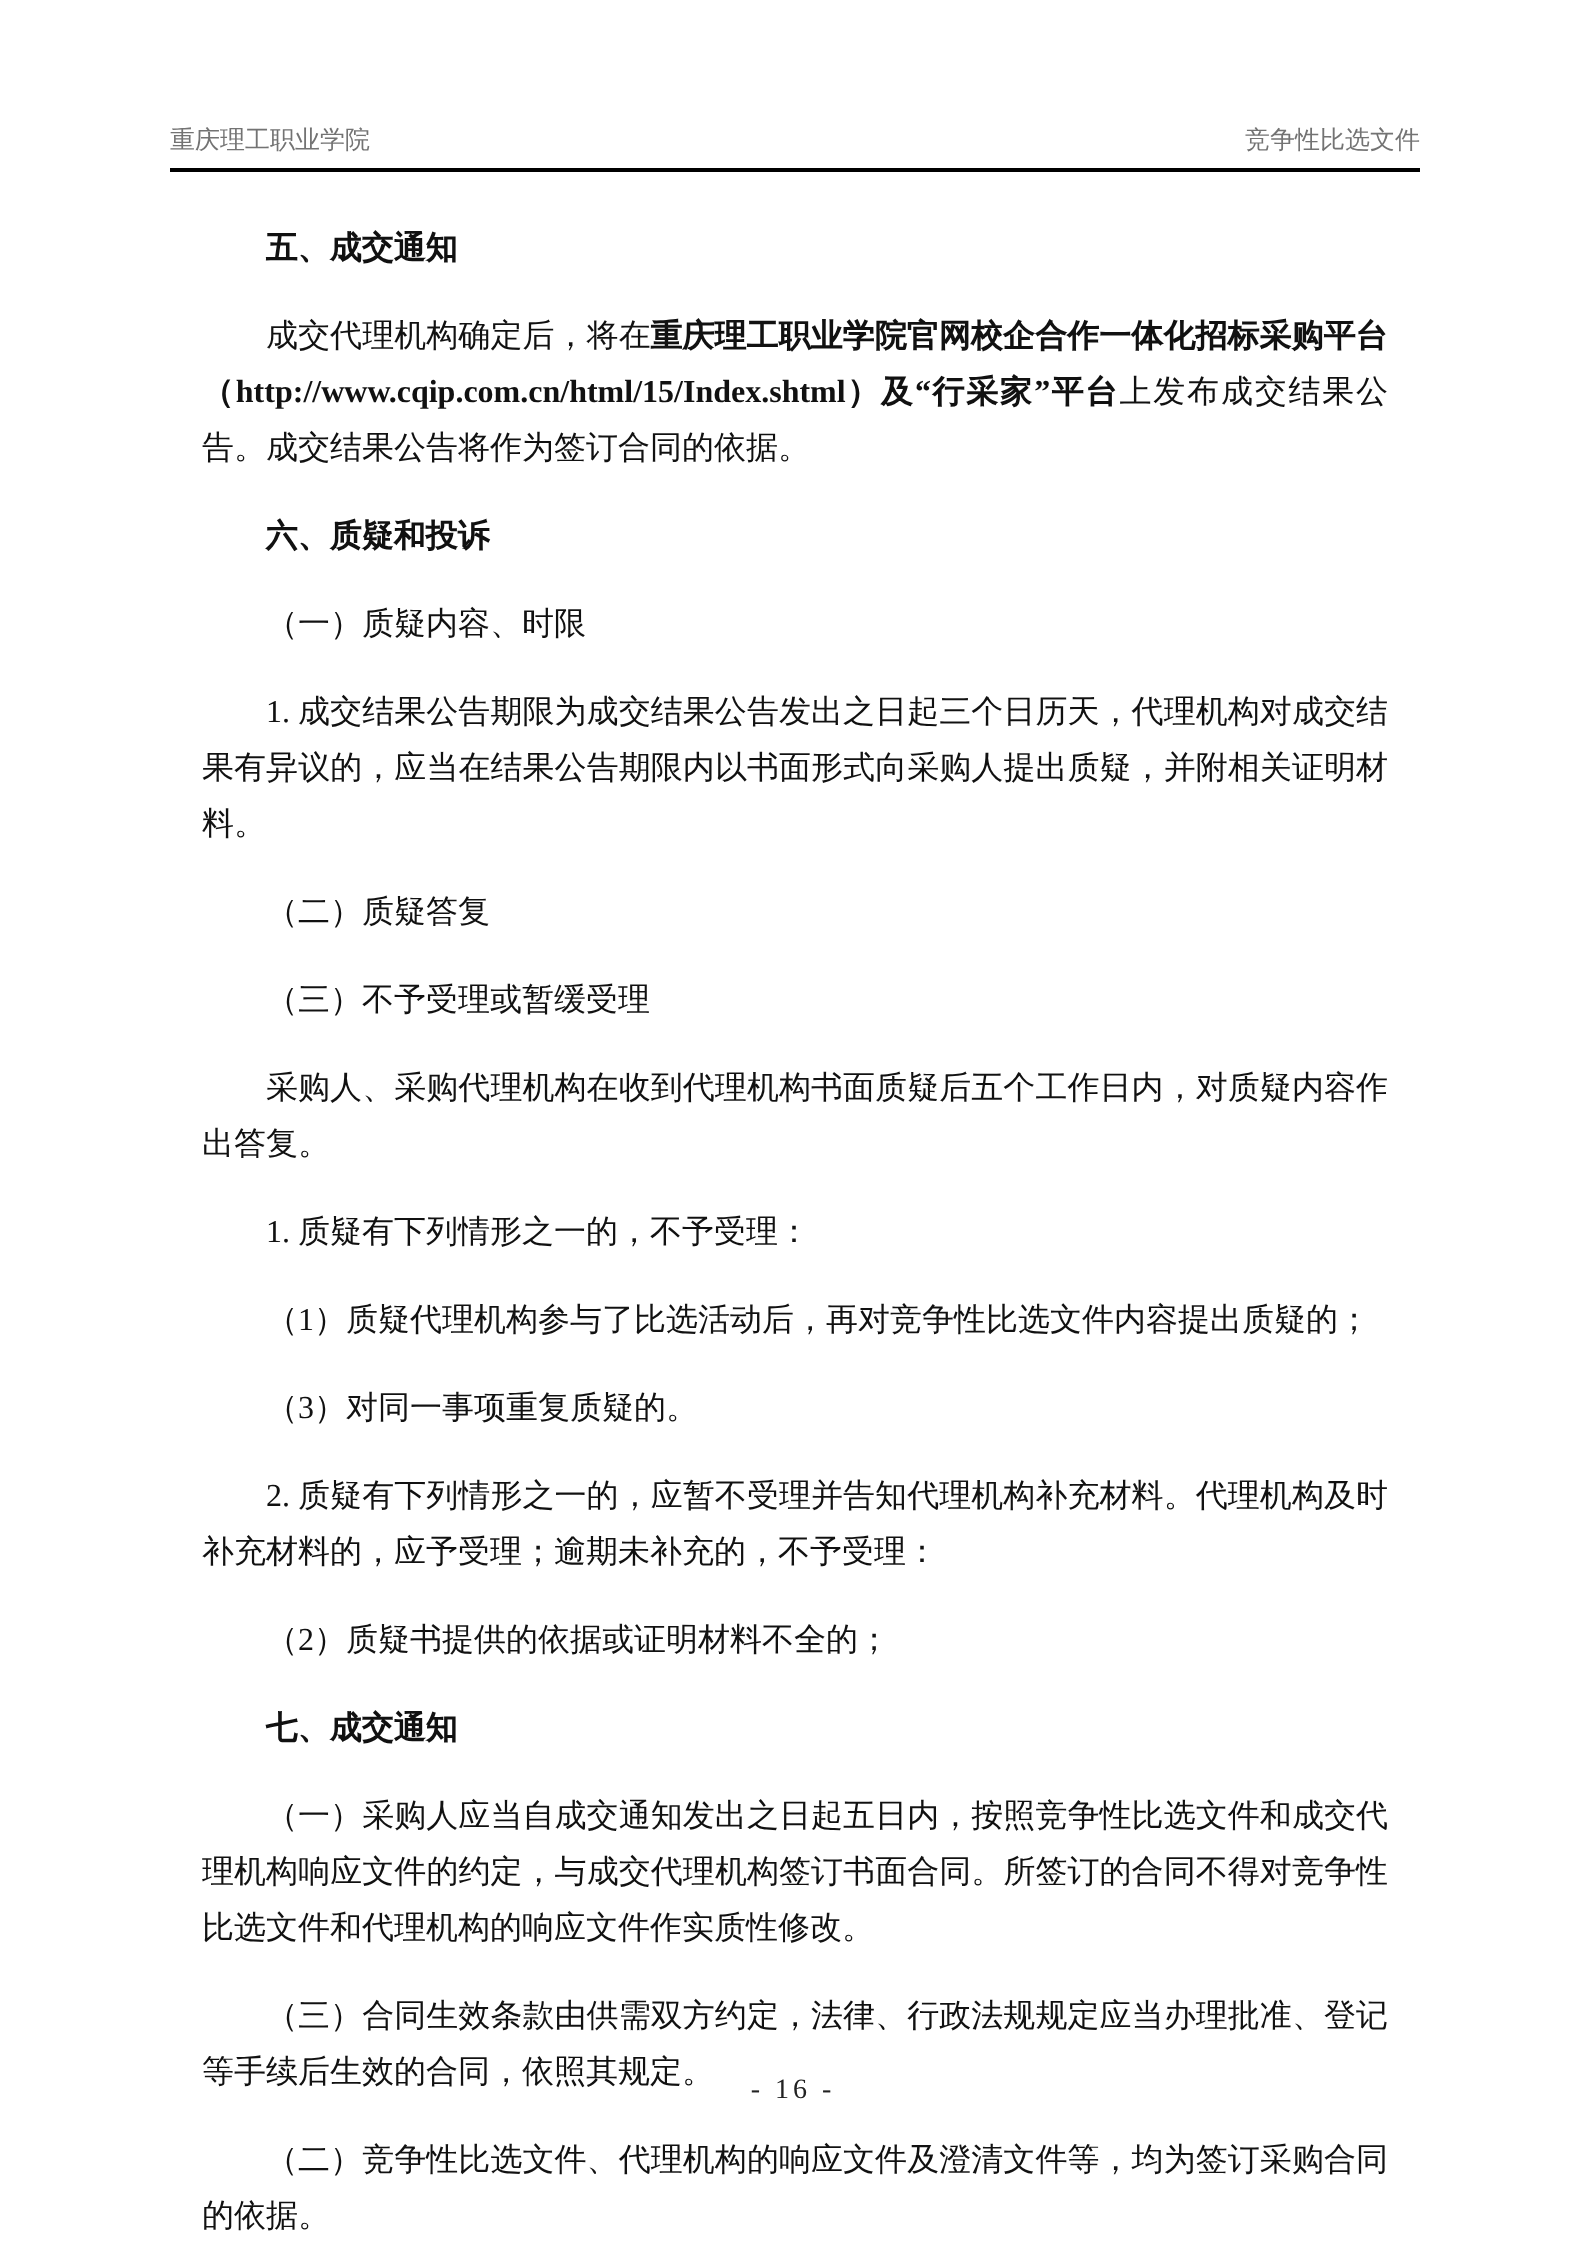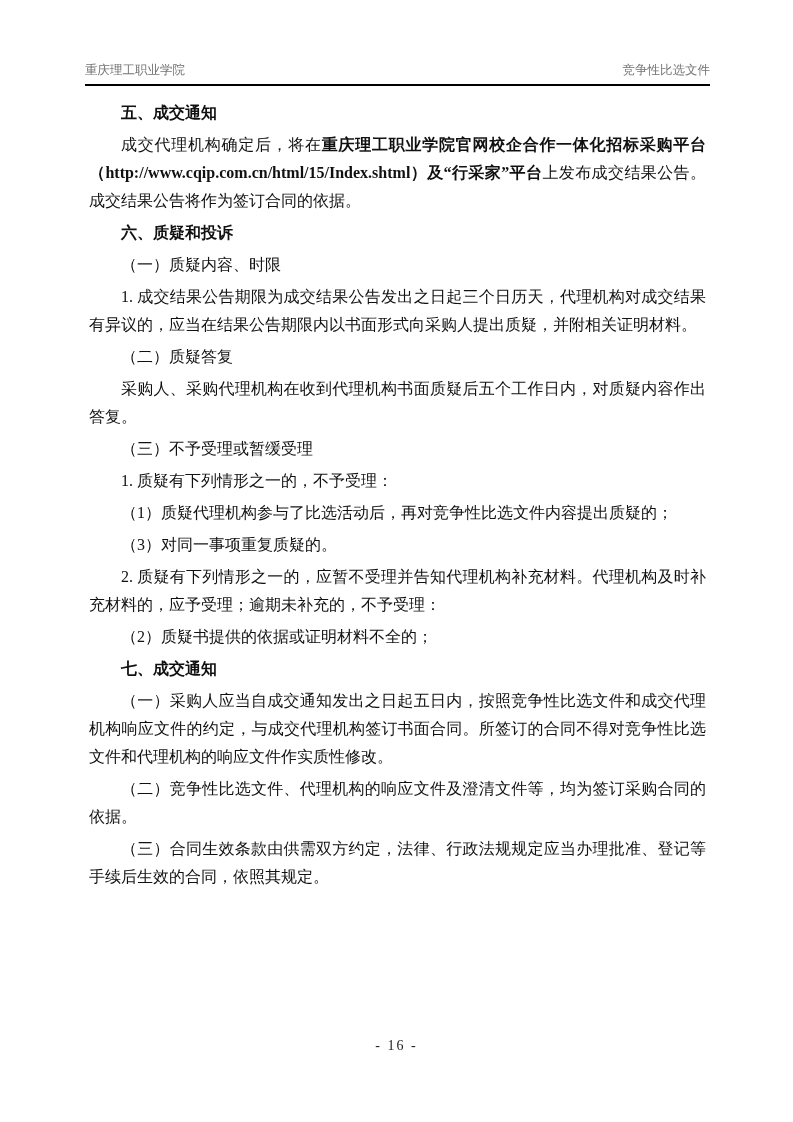--- a/index.html
+++ b/index.html
@@ -39,21 +39,21 @@
     position: absolute;
     left: 85px;
     width: 625px;
     top: 95px;
     font-size: 16px;
     line-height: 28px;
     text-align: justify;
     color: #111111;
   }
   .doc-body p {
-    margin: 4px;
+    margin: 16px;
     padding: 0;
     text-indent: 2em;
   }
   .heading {
     font-weight: bold;
     font-family: "Liberation Serif", "DejaVu Serif", serif;
   }
   .bold-run {
     font-weight: bold;
   }
@@ -85,31 +85,31 @@
 
     <p class="heading">五、成交通知</p>
 
     <p><span>成交代理机构确定后，将在</span><span class="bold-run">重庆理工职业学院官网校企合作一体化招标采购平台（</span><span class="bold-run">http://www.cqip.com.cn/html/15/Index.shtml</span><span class="bold-run">）及“行采家”平台</span><span>上发布成交结果公告。成交结果公告将作为签订合同的依据。</span></p>
 
     <p class="heading">六、质疑和投诉</p>
 
     <p>（一）质疑内容、时限</p>
     <p>1. 成交结果公告期限为成交结果公告发出之日起三个日历天，代理机构对成交结果有异议的，应当在结果公告期限内以书面形式向采购人提出质疑，并附相关证明材料。</p>
     <p>（二）质疑答复</p>
+    <p>（三）不予受理或暂缓受理</p>
     <p>采购人、采购代理机构在收到代理机构书面质疑后五个工作日内，对质疑内容作出答复。</p>
-    <p>（三）不予受理或暂缓受理</p>
     <p>1. 质疑有下列情形之一的，不予受理：</p>
     <p>（1）质疑代理机构参与了比选活动后，再对竞争性比选文件内容提出质疑的；</p>
     <p>（3）对同一事项重复质疑的。</p>
     <p>2. 质疑有下列情形之一的，应暂不受理并告知代理机构补充材料。代理机构及时补充材料的，应予受理；逾期未补充的，不予受理：</p>
     <p>（2）质疑书提供的依据或证明材料不全的；</p>
 
     <p class="heading">七、成交通知</p>
 
     <p>（一）采购人应当自成交通知发出之日起五日内，按照竞争性比选文件和成交代理机构响应文件的约定，与成交代理机构签订书面合同。所签订的合同不得对竞争性比选文件和代理机构的响应文件作实质性修改。</p>
+    <p>（三）合同生效条款由供需双方约定，法律、行政法规规定应当办理批准、登记等手续后生效的合同，依照其规定。</p>
     <p>（二）竞争性比选文件、代理机构的响应文件及澄清文件等，均为签订采购合同的依据。</p>
-    <p>（三）合同生效条款由供需双方约定，法律、行政法规规定应当办理批准、登记等手续后生效的合同，依照其规定。</p>
 
   </div>
 
   <div class="doc-footer">- 16 -</div>
 
 </div>
 
 </body></html>

